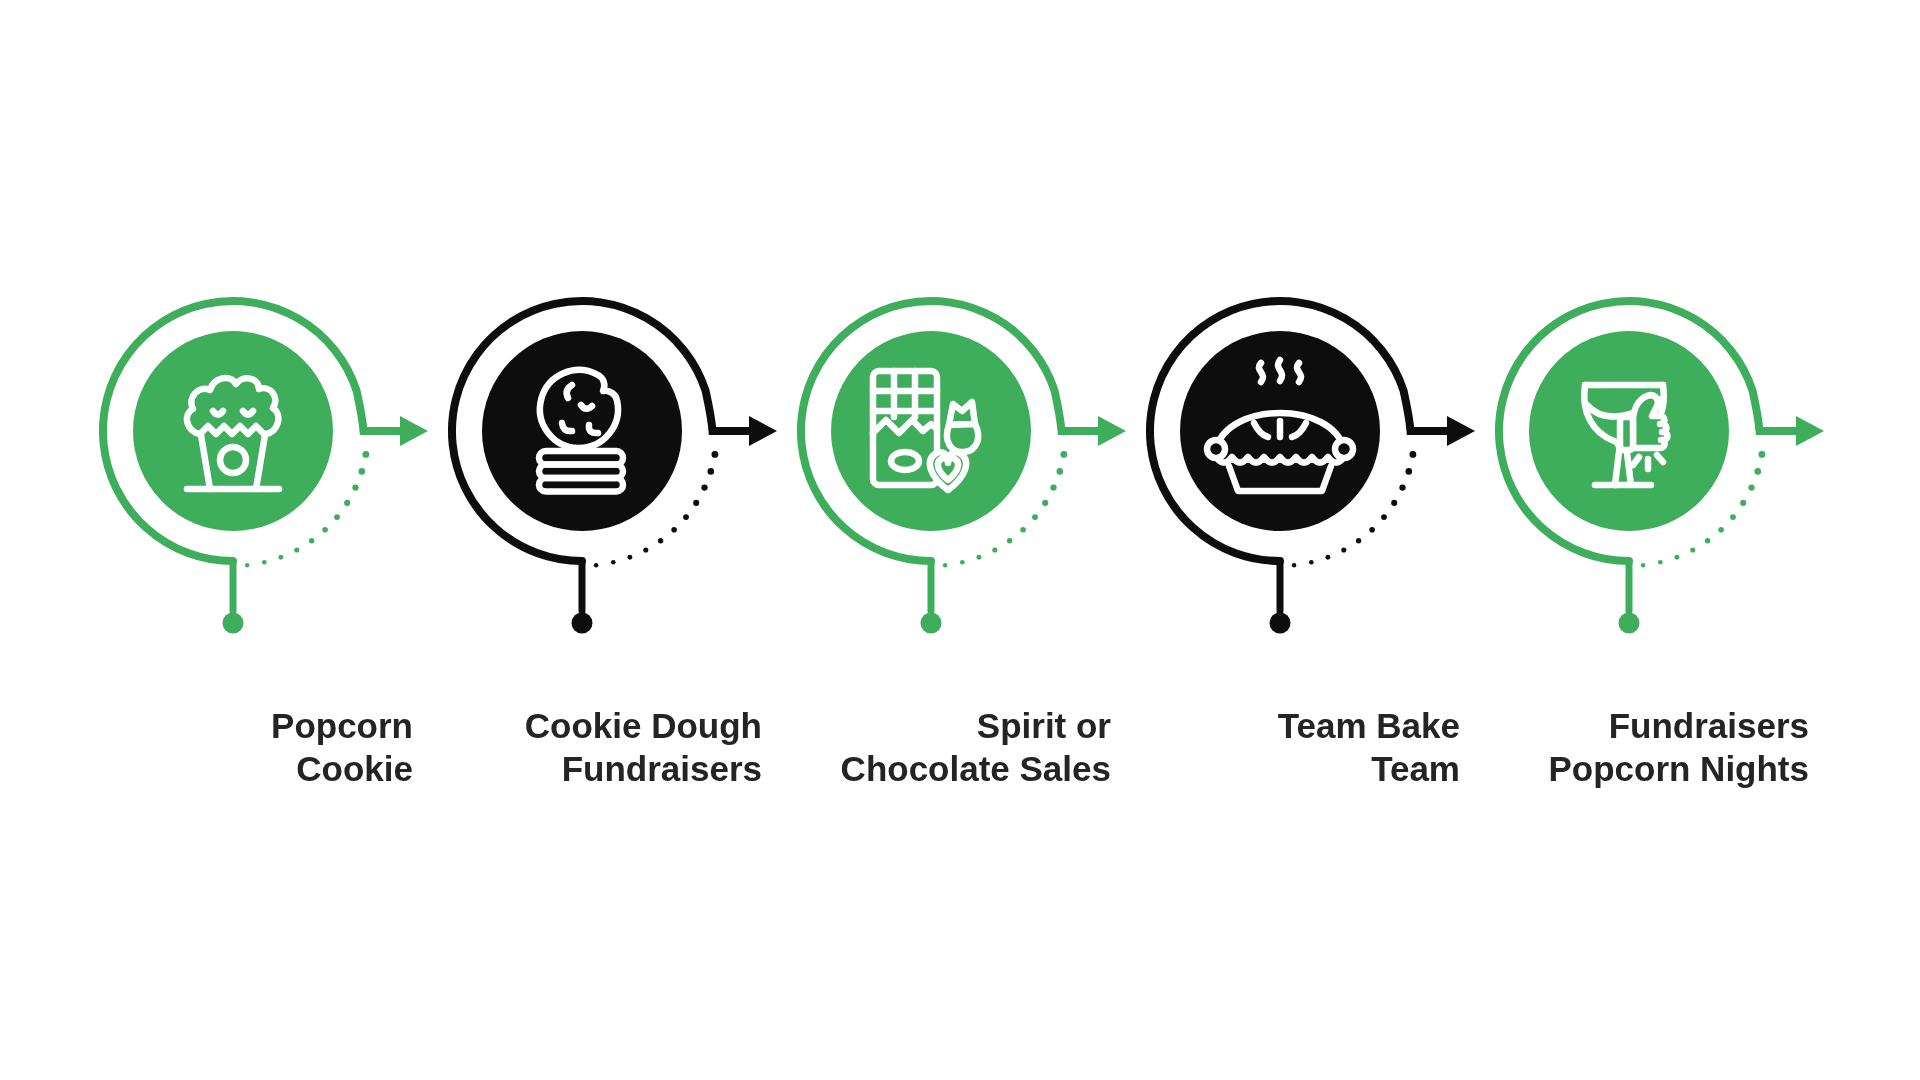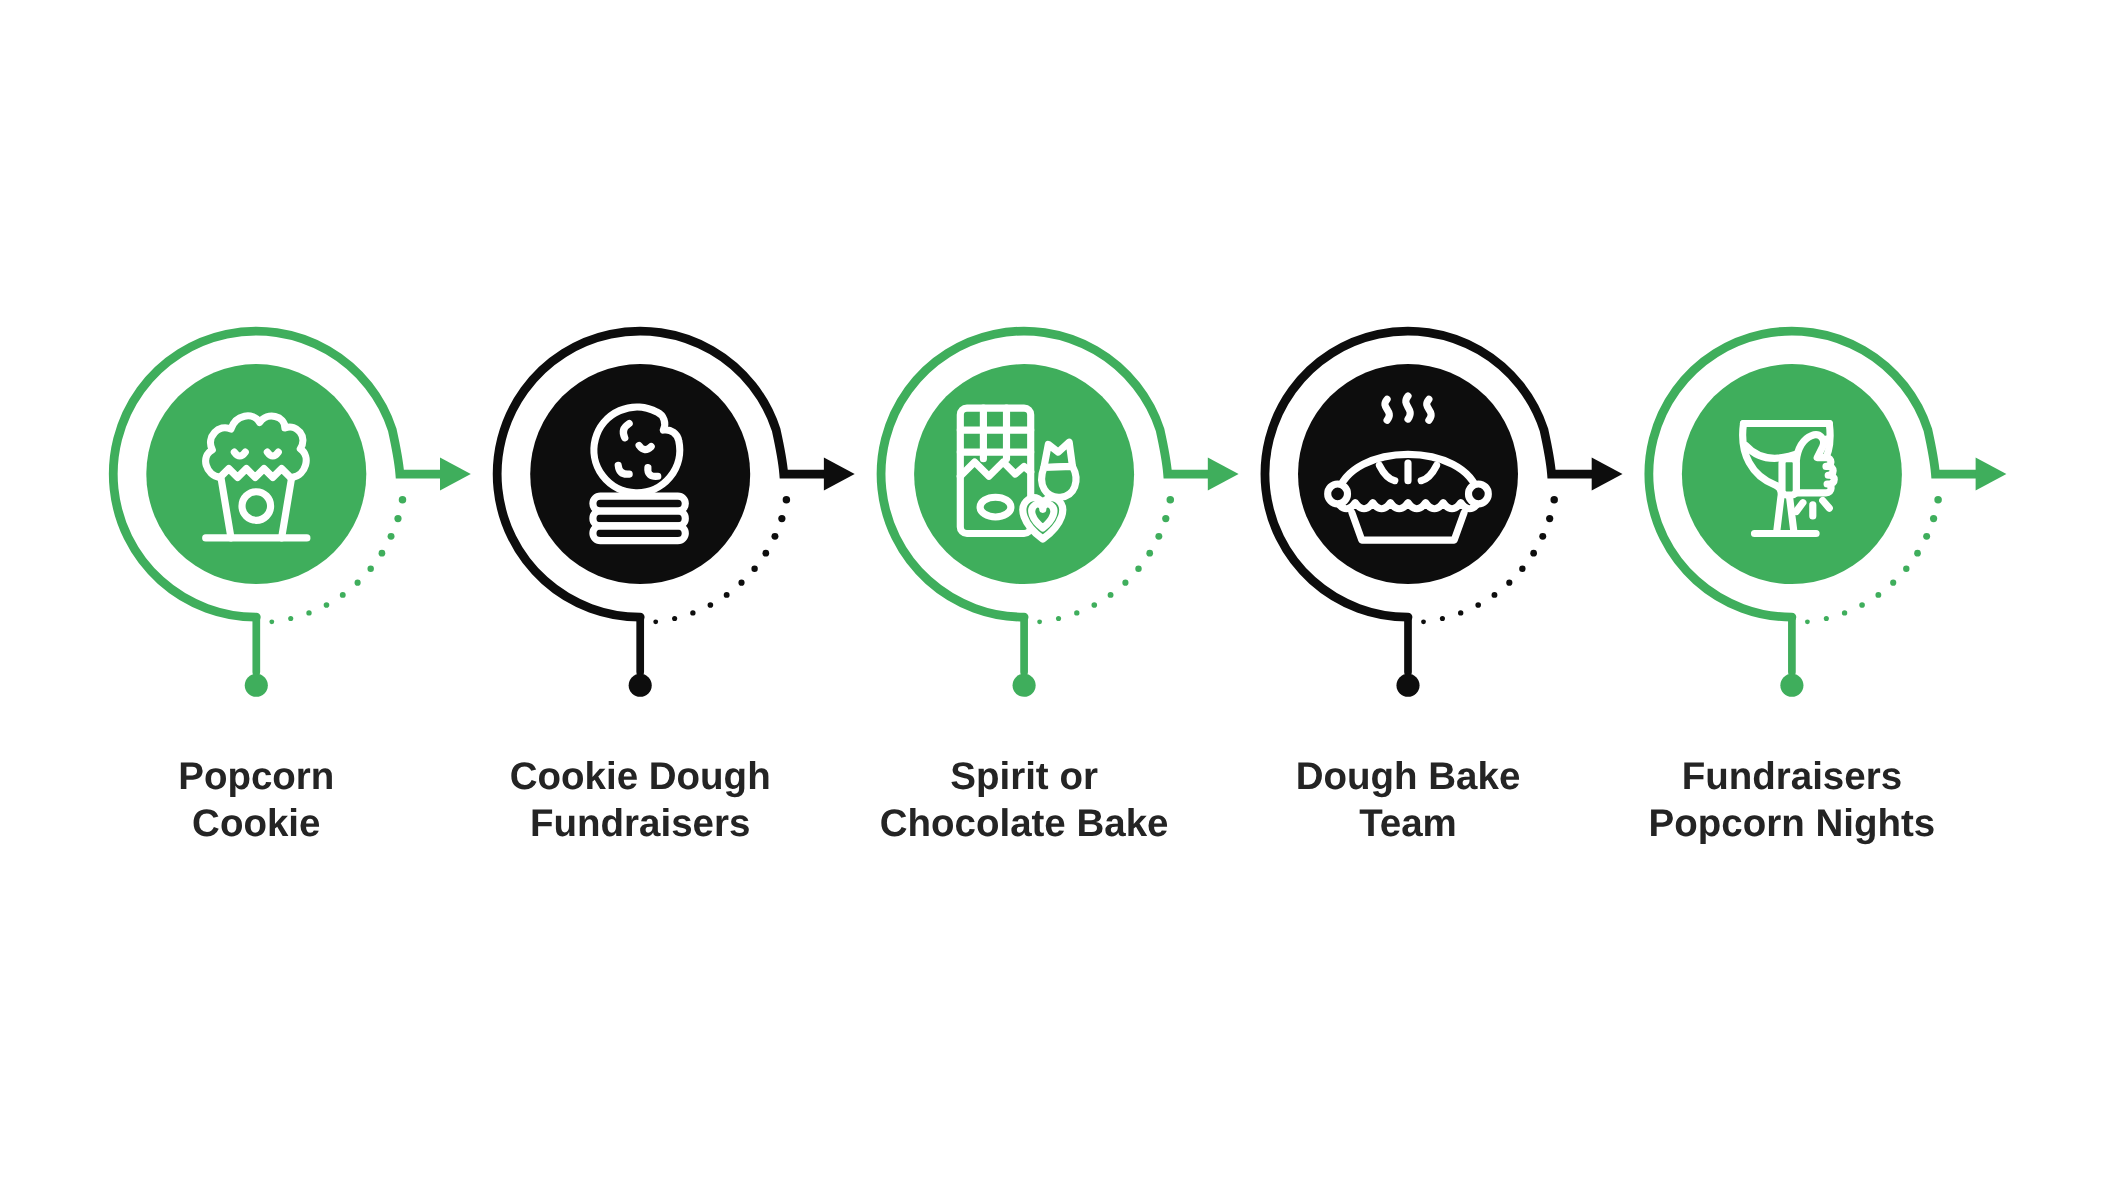--- a/index.html
+++ b/index.html
@@ -17,22 +17,22 @@
   .ringline{fill:none;stroke:var(--c);stroke-width:8;stroke-linecap:round;}
   .head{fill:var(--c);stroke:none;}
   .stem{stroke:var(--c);stroke-width:7;stroke-linecap:round;fill:none;}
   .dotend{fill:var(--c);}
   .dots circle{fill:var(--c);}
   .inner{fill:var(--c);}
   .icon{stroke:var(--icon-stroke,#ffffff);stroke-width:6.5;fill:none;
         stroke-linecap:round;stroke-linejoin:round;}
   .icon .fill{fill:var(--c);}
   .label{
-    position:absolute;left:0;top:393px;width:360px;
-    text-align:center;color:var(--label,#242424);
+    position:absolute;left:0;top:413px;width:360px;
+    text-align:right;color:var(--label,#242424);
     font-size:35px;line-height:43px;font-weight:600;
   }
 </style>
 </head>
 <body>
 
 <div class="canvas">
 
   <div class="unit" style="left:53px" data-theme="green">
     <svg width="360" height="360" viewBox="0 0 360 360">
@@ -129,21 +129,21 @@
         <path d="M2 62 L15 49 L28 62 L41 49 L52 60 L60 53 L66 58"></path>
         <ellipse cx="34" cy="90" rx="14" ry="9"></ellipse>
         <path class="fill" d="M78 54 L82 33 L91 40 L101 31 L104 53 Z"></path>
         <path class="fill" d="M78 54 C72 70 80 82 93 81 C106 80 111 66 104 53 Z"></path>
         <path class="fill" d="M77 119 C59 106 54 90 64 83 C70 79 77 83 77 89 C77 83 84 79 90 83 C100 90 95 106 77 119 Z"></path>
         <path d="M77 109 C67 101 64 92 70 88 C73 86 77 88 77 92 C77 88 81 86 84 88 C90 92 87 101 77 109 Z"></path>
       </g>
     </svg>
     <div class="label">
       <div>Spirit or</div>
-      <div>Chocolate Bake</div>
+      <div>Chocolate Sales</div>
     </div>
   </div>
 
   <div class="unit" style="left:1100px" data-theme="black">
     <svg width="360" height="360" viewBox="0 0 360 360">
       <path class="ringline" d="M140 270 A130 130 0 1 1 263.6 99.8 C266.5 113 269.5 127 270.5 140 L307 140"></path>
       <polygon class="head" points="307,125 307,155 335,140"></polygon>
       <g class="dots">
           <circle cx="272.9" cy="163.4" r="3.40"></circle>
           <circle cx="268.8" cy="180.4" r="3.28"></circle>
@@ -164,21 +164,21 @@
         <path d="M41 -8 C34 0 48 2 41 11 M60 -11 C53 -2 67 0 60 10 M79 -8 C72 0 86 2 79 11"></path>
         <path d="M-4 78 C8 30 112 30 124 78"></path>
         <path d="M-4 86 Q4 97 12 86 Q20 97 28 86 Q36 97 44 86 Q52 97 60 86 Q68 97 76 86 Q84 97 92 86 Q100 97 108 86 Q116 97 124 86"></path>
         <circle class="fill" cx="-4" cy="78" r="9"></circle>
         <circle class="fill" cx="124" cy="78" r="9"></circle>
         <path d="M60 50 V66 M34 52 Q40 64 48 66 M86 52 Q80 64 72 66"></path>
         <path d="M9 95 L18 120 H102 L111 95"></path>
       </g>
     </svg>
     <div class="label">
-      <div>Dough Bake</div>
+      <div>Team Bake</div>
       <div>Team</div>
     </div>
   </div>
 
   <div class="unit" style="left:1449px" data-theme="green">
     <svg width="360" height="360" viewBox="0 0 360 360">
       <path class="ringline" d="M140 270 A130 130 0 1 1 263.6 99.8 C266.5 113 269.5 127 270.5 140 L307 140"></path>
       <polygon class="head" points="307,125 307,155 335,140"></polygon>
       <g class="dots">
           <circle cx="272.9" cy="163.4" r="3.40"></circle>

